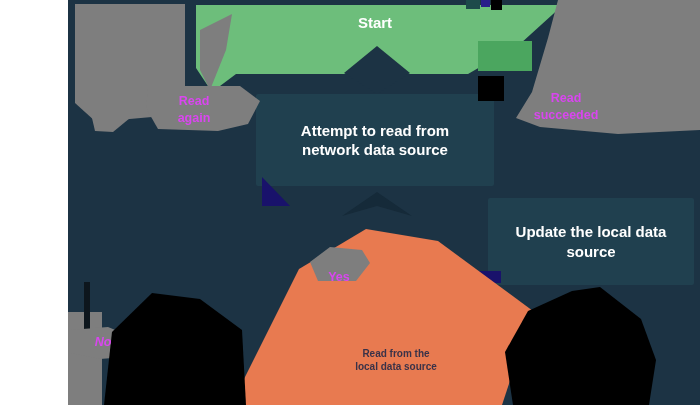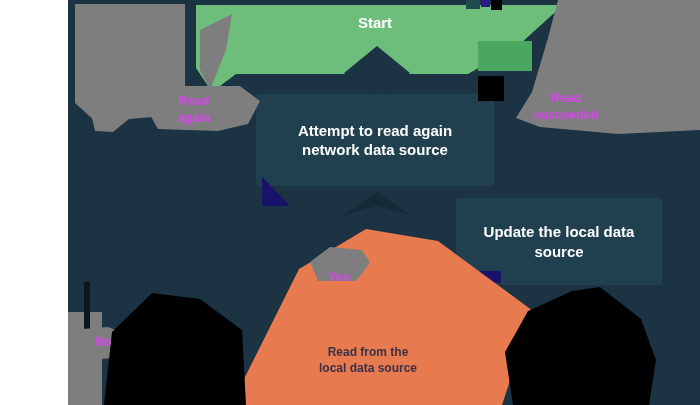--- a/index.html
+++ b/index.html
@@ -12,46 +12,46 @@
   .z1{z-index:1;} .z2{z-index:2;} .z3{z-index:3;}
   svg{display:block;}
   .white-margin{position:absolute;left:0;top:0;width:68px;height:405px;background:#ffffff;}
   .node-box{
     position:absolute;background:#20404f;border-radius:2px;
     display:flex;flex-direction:column;align-items:center;justify-content:center;
     color:#ffffff;font-weight:bold;font-size:15px;line-height:1.3;text-align:center;
   }
   .attempt-box{left:256px;top:94px;width:238px;height:92px;}
   .should-box{left:72px;top:202px;width:180px;height:81px;}
-  .update-box{left:456px;top:198px;width:206px;height:87px;}
+  .update-box{left:488px;top:198px;width:206px;height:87px;}
   .txt{
     position:absolute;display:flex;flex-direction:column;align-items:center;justify-content:center;
     text-align:center;line-height:1.25;font-weight:bold;
   }
   .start-label{left:208px;top:6px;width:334px;height:34px;color:#ffffff;font-size:15px;}
   .edge-label{font-size:12.5px;color:#d946ef;line-height:1.35;}
   .lbl-read-failed{left:158px;top:88px;width:72px;height:44px;}
   .lbl-read-succeeded{left:518px;top:85px;width:96px;height:44px;}
   .lbl-yes{left:317px;top:266px;width:44px;height:22px;}
   .lbl-no{left:81px;top:331px;width:44px;height:22px;font-style:italic;}
   .diamond-label{
-    left:288px;top:341px;width:160px;height:38px;
-    font-size:12px;color:#3a3248;line-height:1.35;
+    left:316px;top:341px;width:160px;height:38px;
+    font-size:10px;color:#3a3248;line-height:1.35;
   }
 </style>
 </head>
 <body>
 
 <div class="stage">
 
   <div class="layer z1">
     <div class="white-margin"></div>
 
     <div class="node-box attempt-box">
-      <span>Attempt to read again</span>
+      <span>Attempt to read from</span>
       <span>network data source</span>
     </div>
 
 
     <div class="node-box update-box">
       <span>Update the local data</span>
       <span>source</span>
     </div>
   </div>
 

